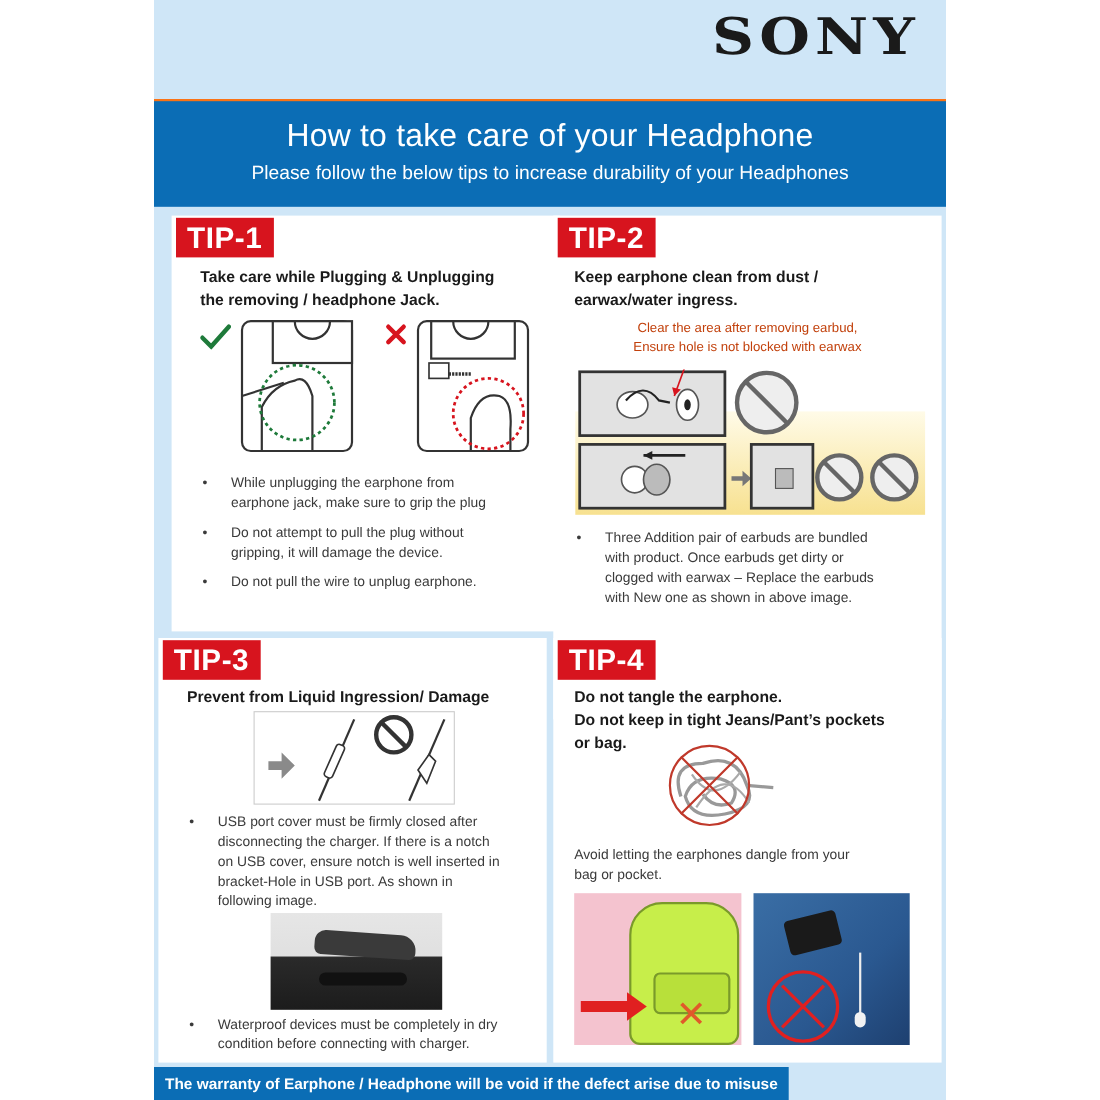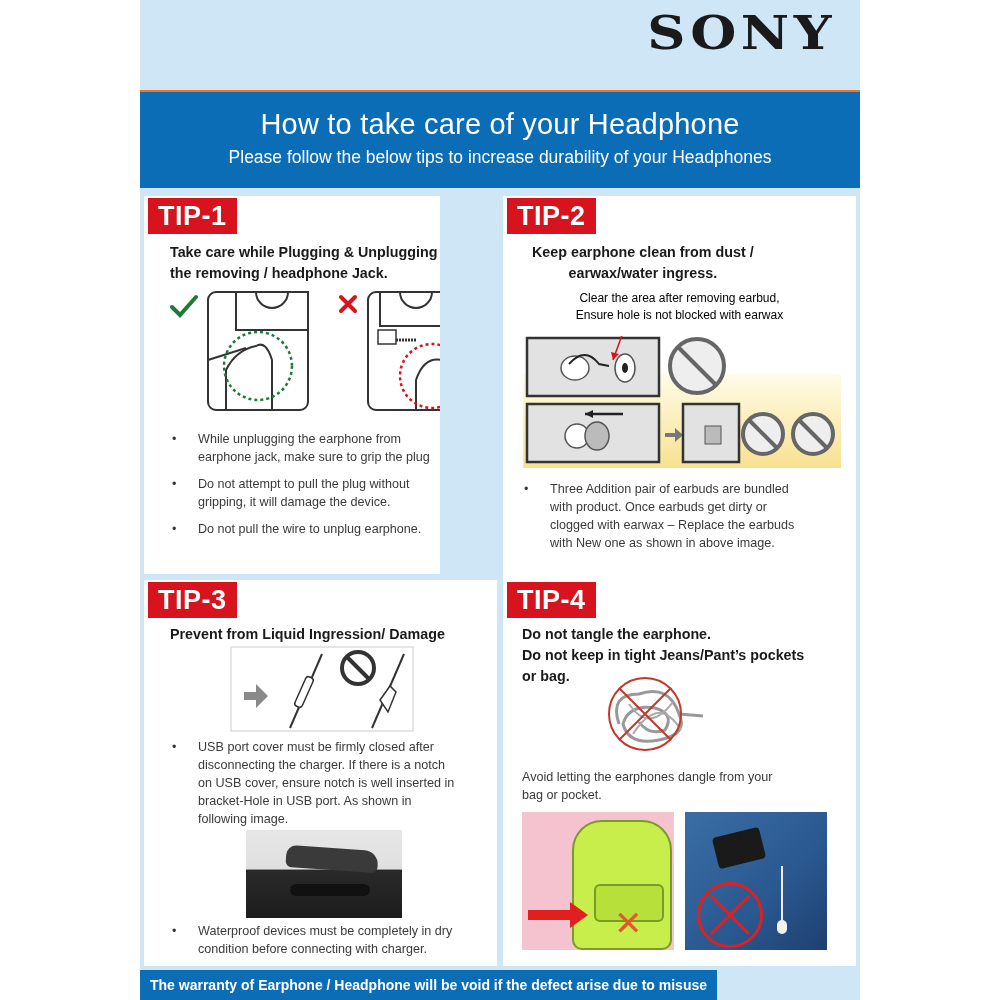--- a/index.html
+++ b/index.html
@@ -6,21 +6,21 @@
   body { width:1000px; height:1000px; background:#ffffff; position:relative; overflow:hidden;
          font-family:"DejaVu Sans", "Liberation Sans", sans-serif; }
   .poster { position:absolute; left:140px; top:0; width:720px; height:1000px; background:#cfe6f7; overflow:hidden; }
   .logo { position:absolute; right:24px; top:6px; font-family:"DejaVu Serif","Liberation Serif",serif;
           font-weight:bold; font-size:46px; letter-spacing:4px; color:#1a1a1a; transform:scaleX(1.15); transform-origin:right center; }
   .banner { position:absolute; left:0; top:90px; width:720px; height:96px; background:#0b6db5;
             border-top:2px solid #f97316; text-align:center; color:#fff; }
   .banner .title { font-family:"Liberation Sans",sans-serif; font-size:29px; margin-top:16px; letter-spacing:0.2px; }
   .banner .subtitle { font-family:"Liberation Sans",sans-serif; font-size:17.5px; font-weight:normal; margin-top:6px; }
   .panel { position:absolute; background:#ffffff; overflow:hidden; }
-  .p1 { left:4px; top:196px; width:296px; height:378px; }
+  .p1 { left:16px; top:196px; width:353px; height:378px; }
   .p2 { left:363px; top:196px; width:353px; height:458px; }
   .p3 { left:4px; top:580px; width:353px; height:386px; }
   .p4 { left:363px; top:580px; width:353px; height:386px; }
   .badge { position:absolute; left:4px; top:2px; background:#d7141e; color:#fff; font-family:"Liberation Sans",sans-serif;
            font-weight:bold; font-size:27px; padding:0 10px; height:36px; line-height:37px; letter-spacing:0.5px; }
   .heading { position:absolute; left:26px; font-family:"Liberation Sans",sans-serif; font-weight:bold; font-size:14.3px;
              color:#1a1a1a; line-height:21px; }
   .bullets { position:absolute; left:26px; margin:0; padding:0; list-style:none; font-family:"Liberation Sans",sans-serif;
              font-size:12.6px; color:#3a3a3a; line-height:18px; }
   .bullets li { position:relative; padding-left:28px; margin-bottom:9px; }
@@ -84,25 +84,25 @@
         </li>
       <li>
           <span class="dot">•</span>
         <div>Do not pull the wire to unplug earphone.</div>
         </li>
     </ul>
   </div>
 
   <div class="panel p2">
     <div class="badge">TIP-2</div>
-    <div class="heading" style="top:46px;left:29px;text-align:center;">
+    <div class="heading" style="top:46px;left:19px;">
       <div>Keep earphone clean from dust /</div>
       <div>earwax/water ingress.</div>
     </div>
-    <div class="plain" style="top:94px;left:0;width:353px;text-align:center;font-size:12px;color:#000000;line-height:17px;">
+    <div class="plain" style="top:94px;left:0;width:353px;text-align:center;font-size:12px;color:#c2410c;line-height:17px;">
       <div>Clear the area after removing earbud,</div>
       <div>Ensure  hole is not blocked with earwax</div>
     </div>
     <div style="position:absolute;left:20px;top:178px;width:318px;height:94px;background:linear-gradient(to bottom,#fffbe8,#f7e190);"></div>
     <svg style="left:22px;top:140px;" width="320" height="132" viewBox="0 0 320 132">
       <rect x="2" y="2" width="132" height="58" fill="#e2e2e2" stroke="#333" stroke-width="2.5"></rect>
       <ellipse cx="50" cy="32" rx="14" ry="12" fill="#fff" stroke="#555" stroke-width="1.5"></ellipse>
       <path d="M44 28 Q60 10 74 28 L84 30" fill="none" stroke="#222" stroke-width="2"></path>
       <ellipse cx="100" cy="32" rx="10" ry="14" fill="#fff" stroke="#555" stroke-width="1.5"></ellipse>
       <ellipse cx="100" cy="32" rx="3" ry="5" fill="#222"></ellipse>

